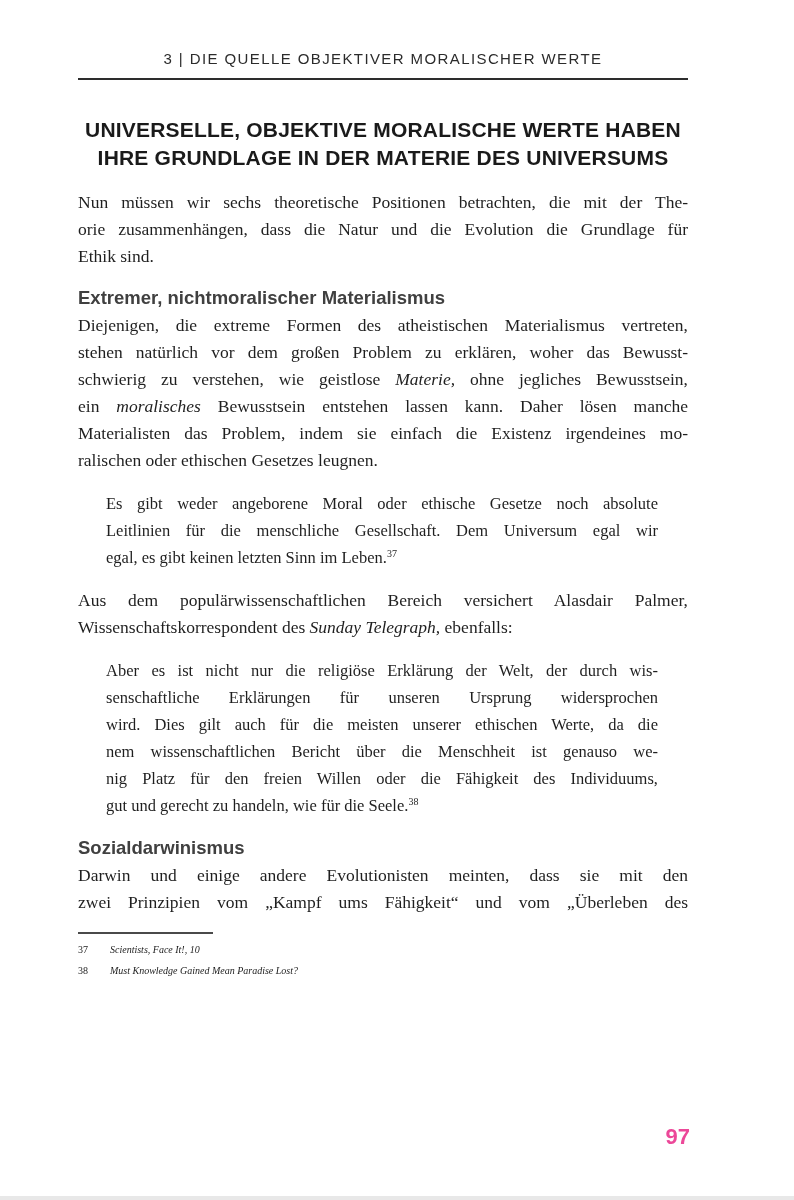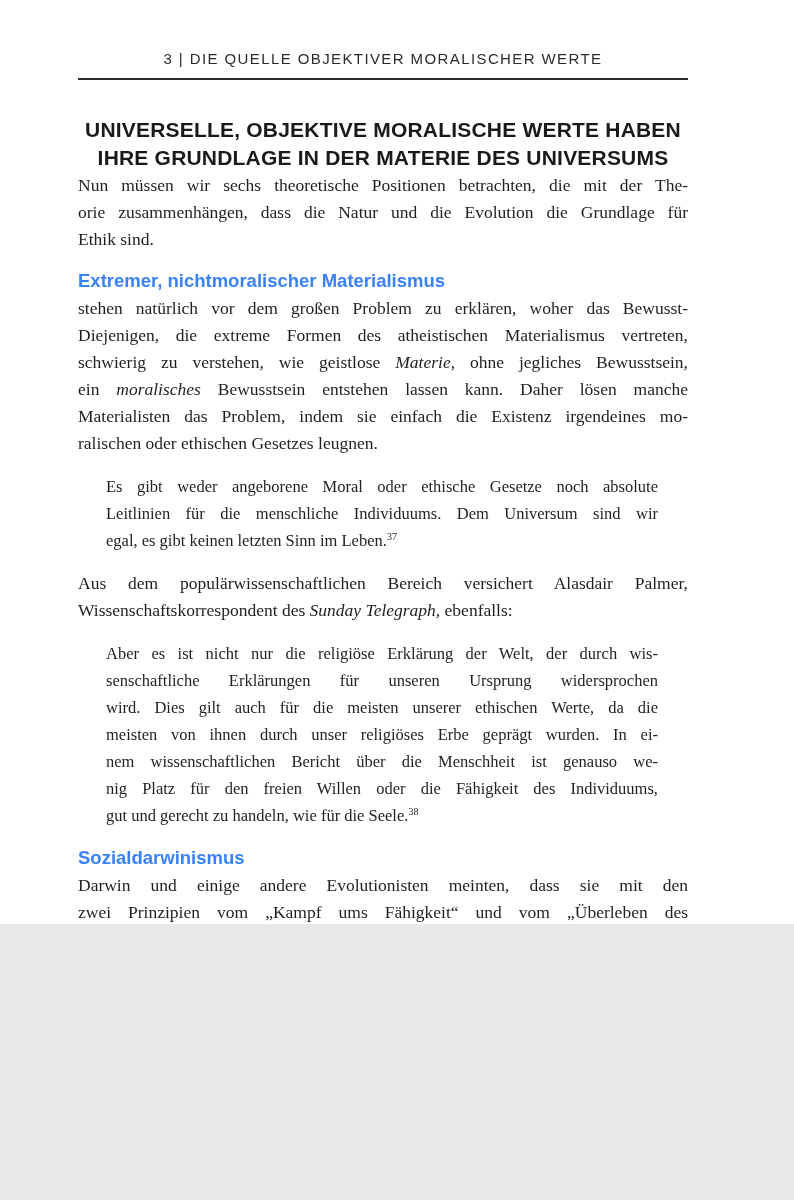--- a/index.html
+++ b/index.html
@@ -1,39 +1,39 @@
 <!DOCTYPE html>
 <html><head>
 <meta charset="utf-8">
 <style>
   html,body{margin:0;padding:0;background:#e8e8e8;}
   .page{
-    width:794px;height:924px;position:relative;background:#ffffff;
+    width:794px;height:1196px;position:relative;background:#ffffff;
     overflow:hidden;margin:0 auto;
     font-family:"Liberation Serif",serif;color:#1f1f1f;
   }
   .content{position:absolute;left:78px;top:0;width:610px;padding-top:50px;}
   .runhead{
     text-align:center;font-family:"Liberation Sans",sans-serif;
     font-size:15px;line-height:18px;letter-spacing:1.4px;
     color:#2b2b2b;font-weight:500;
   }
   .headrule{margin-top:10px;height:2px;background:#2d2d2d;}
   .title{
     margin:36px 0 0 0;text-align:center;
     font-family:"Liberation Sans",sans-serif;font-weight:700;
     font-size:21px;line-height:28px;color:#1a1a1a;letter-spacing:0.2px;
   }
   .title .tline{display:block;}
   .para{font-size:17.5px;line-height:27px;}
-  .para.first{}
+  .para.first{margin-top:17px;}
   .subhead{
     margin-top:15px;margin-bottom:2px;
     font-family:"Liberation Sans",sans-serif;font-weight:700;
-    font-size:18.5px;line-height:25px;color:#3b82f6;
+    font-size:18.5px;line-height:25px;color:#404040;
   }
   .quote{margin:16px 30px 16px 28px;font-size:16.5px;line-height:27px;}
   .line{text-align:justify;text-align-last:left;}
   .line.j{text-align-last:justify;}
   .line.ind{text-indent:30px;}
   .it{font-style:italic;}
   sup{font-size:10px;line-height:0;vertical-align:super;}
   .footnotes{margin-top:16px;}
   .footrule{width:135px;height:2px;background:#4a4a4a;margin-bottom:5px;}
   .fnrow{font-size:10px;line-height:21px;color:#222;}
@@ -61,41 +61,40 @@
     </h1>
 
     <div>
         <div class="para first">
           <div class="line j"><span>Nun müssen wir sechs theoretische Positionen betrachten, die mit der The-</span></div>
           <div class="line j"><span>orie zusammenhängen, dass die Natur und die Evolution die Grundlage für</span></div>
           <div class="line"><span>Ethik sind.</span></div>
         </div>
         <div class="subhead">Extremer, nichtmoralischer Materialismus</div>
         <div class="para">
+          <div class="line j"><span>Diejenigen, die extreme Formen des atheistischen Materialismus vertreten,</span></div>
           <div class="line j"><span>stehen natürlich vor dem großen Problem zu erklären, woher das Bewusst-</span></div>
-          <div class="line j"><span>Diejenigen, die extreme Formen des atheistischen Materialismus vertreten,</span></div>
           <div class="line j"><span>schwierig zu verstehen, wie geistlose </span><span class="it">Materie,</span><span> ohne jegliches Bewusstsein,</span></div>
           <div class="line j"><span>ein </span><span class="it">moralisches</span><span> Bewusstsein entstehen lassen kann. Daher lösen manche</span></div>
           <div class="line j"><span>Materialisten das Problem, indem sie einfach die Existenz irgendeines mo-</span></div>
           <div class="line"><span>ralischen oder ethischen Gesetzes leugnen.</span></div>
         </div>
         <div class="quote">
           <div class="line j"><span>Es gibt weder angeborene Moral oder ethische Gesetze noch absolute</span></div>
-          <div class="line j"><span>Leitlinien für die menschliche Individuums. Dem Universum sind wir</span></div>
+          <div class="line j"><span>Leitlinien für die menschliche Gesellschaft. Dem Universum egal wir</span></div>
           <div class="line"><span>egal, es gibt keinen letzten Sinn im Leben.</span><sup>37</sup></div>
         </div>
         <div class="para">
           <div class="line j"><span>Aus dem populärwissenschaftlichen Bereich versichert Alasdair Palmer,</span></div>
           <div class="line"><span>Wissenschaftskorrespondent des </span><span class="it">Sunday Telegraph,</span><span> ebenfalls:</span></div>
         </div>
         <div class="quote">
           <div class="line j"><span>Aber es ist nicht nur die religiöse Erklärung der Welt, der durch wis-</span></div>
           <div class="line j"><span>senschaftliche Erklärungen für unseren Ursprung widersprochen</span></div>
           <div class="line j"><span>wird. Dies gilt auch für die meisten unserer ethischen Werte, da die</span></div>
-          <div class="line j"><span>meisten von ihnen durch unser religiöses Erbe geprägt wurden. In ei-</span></div>
           <div class="line j"><span>nem wissenschaftlichen Bericht über die Menschheit ist genauso we-</span></div>
           <div class="line j"><span>nig Platz für den freien Willen oder die Fähigkeit des Individuums,</span></div>
           <div class="line"><span>gut und gerecht zu handeln, wie für die Seele.</span><sup>38</sup></div>
         </div>
         <div class="subhead">Sozialdarwinismus</div>
         <div class="para">
           <div class="line j"><span>Darwin und einige andere Evolutionisten meinten, dass sie mit den</span></div>
           <div class="line j"><span>zwei Prinzipien vom „Kampf ums Fähigkeit“ und vom „Überleben des</span></div>
         </div>
       </div>

